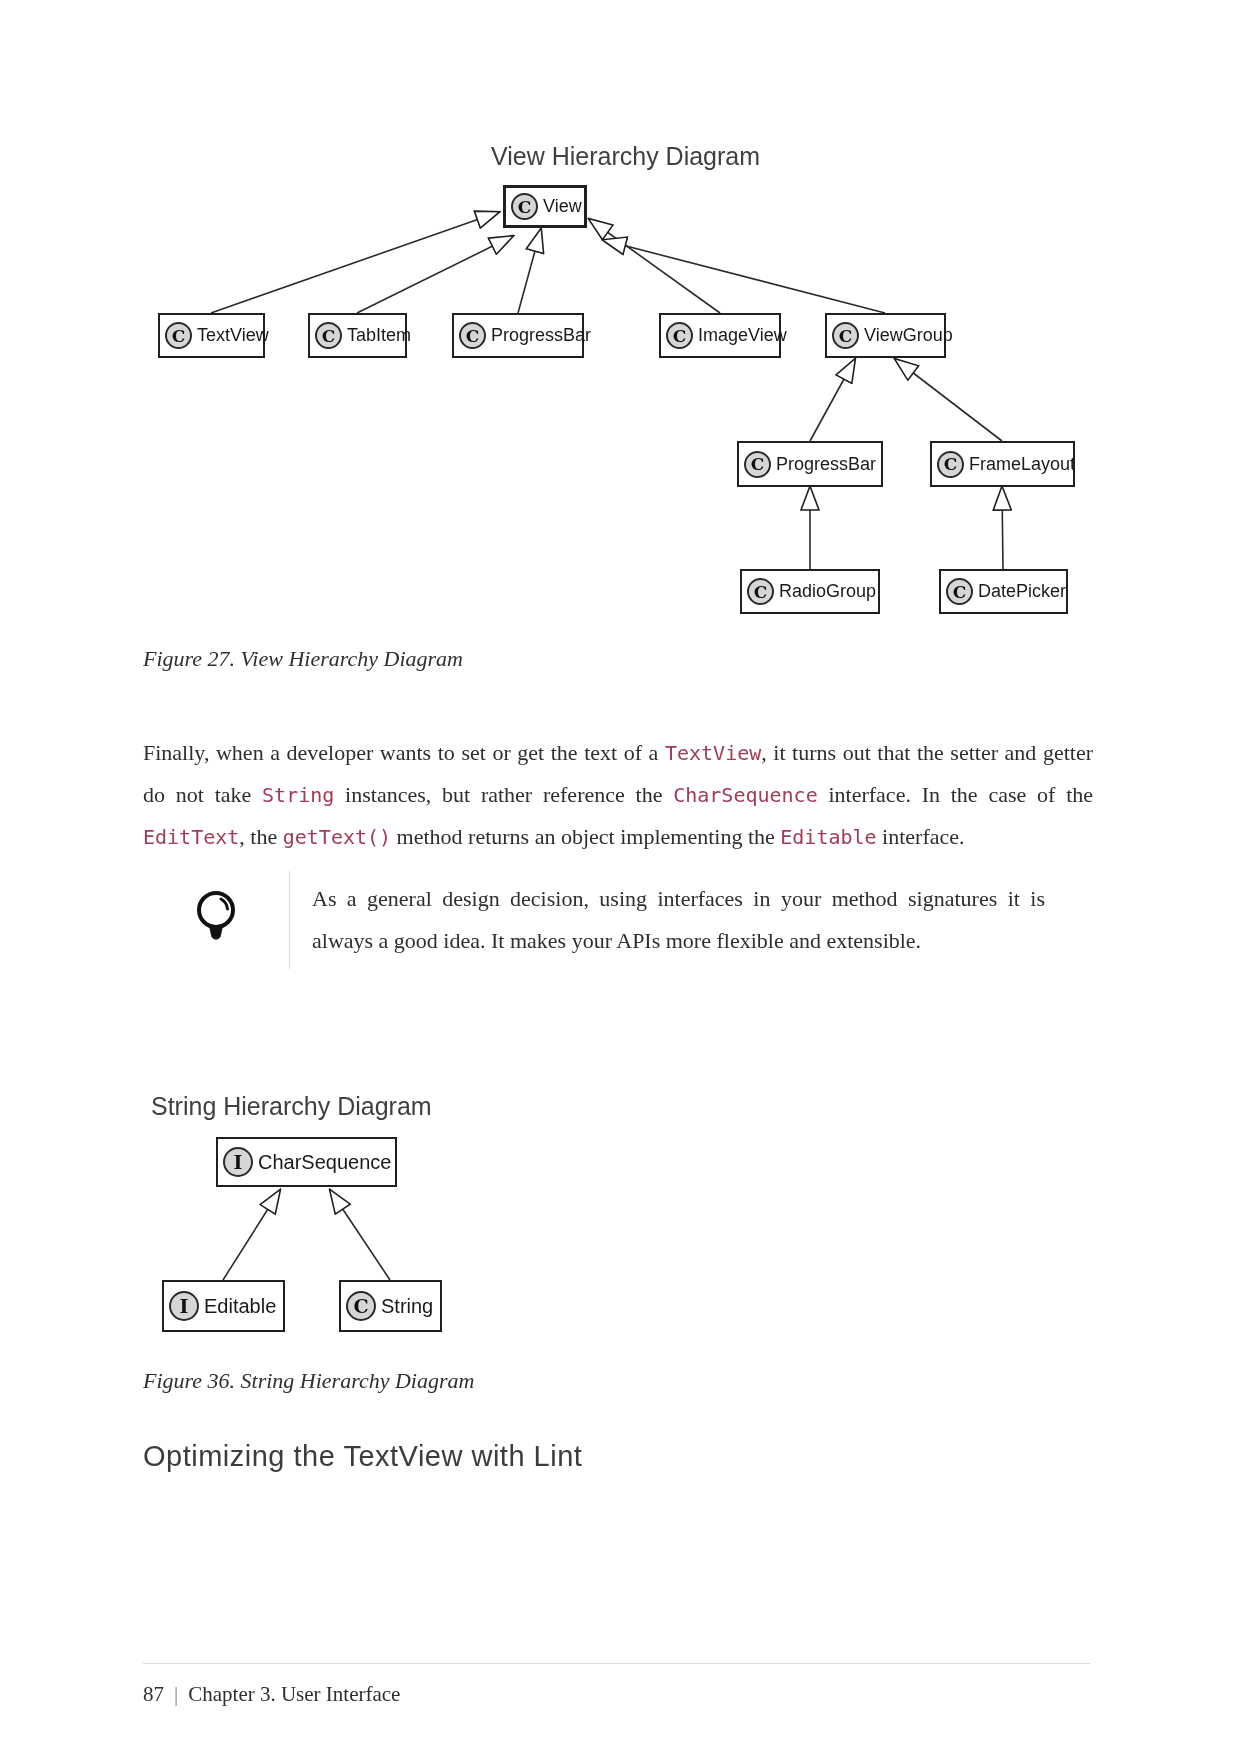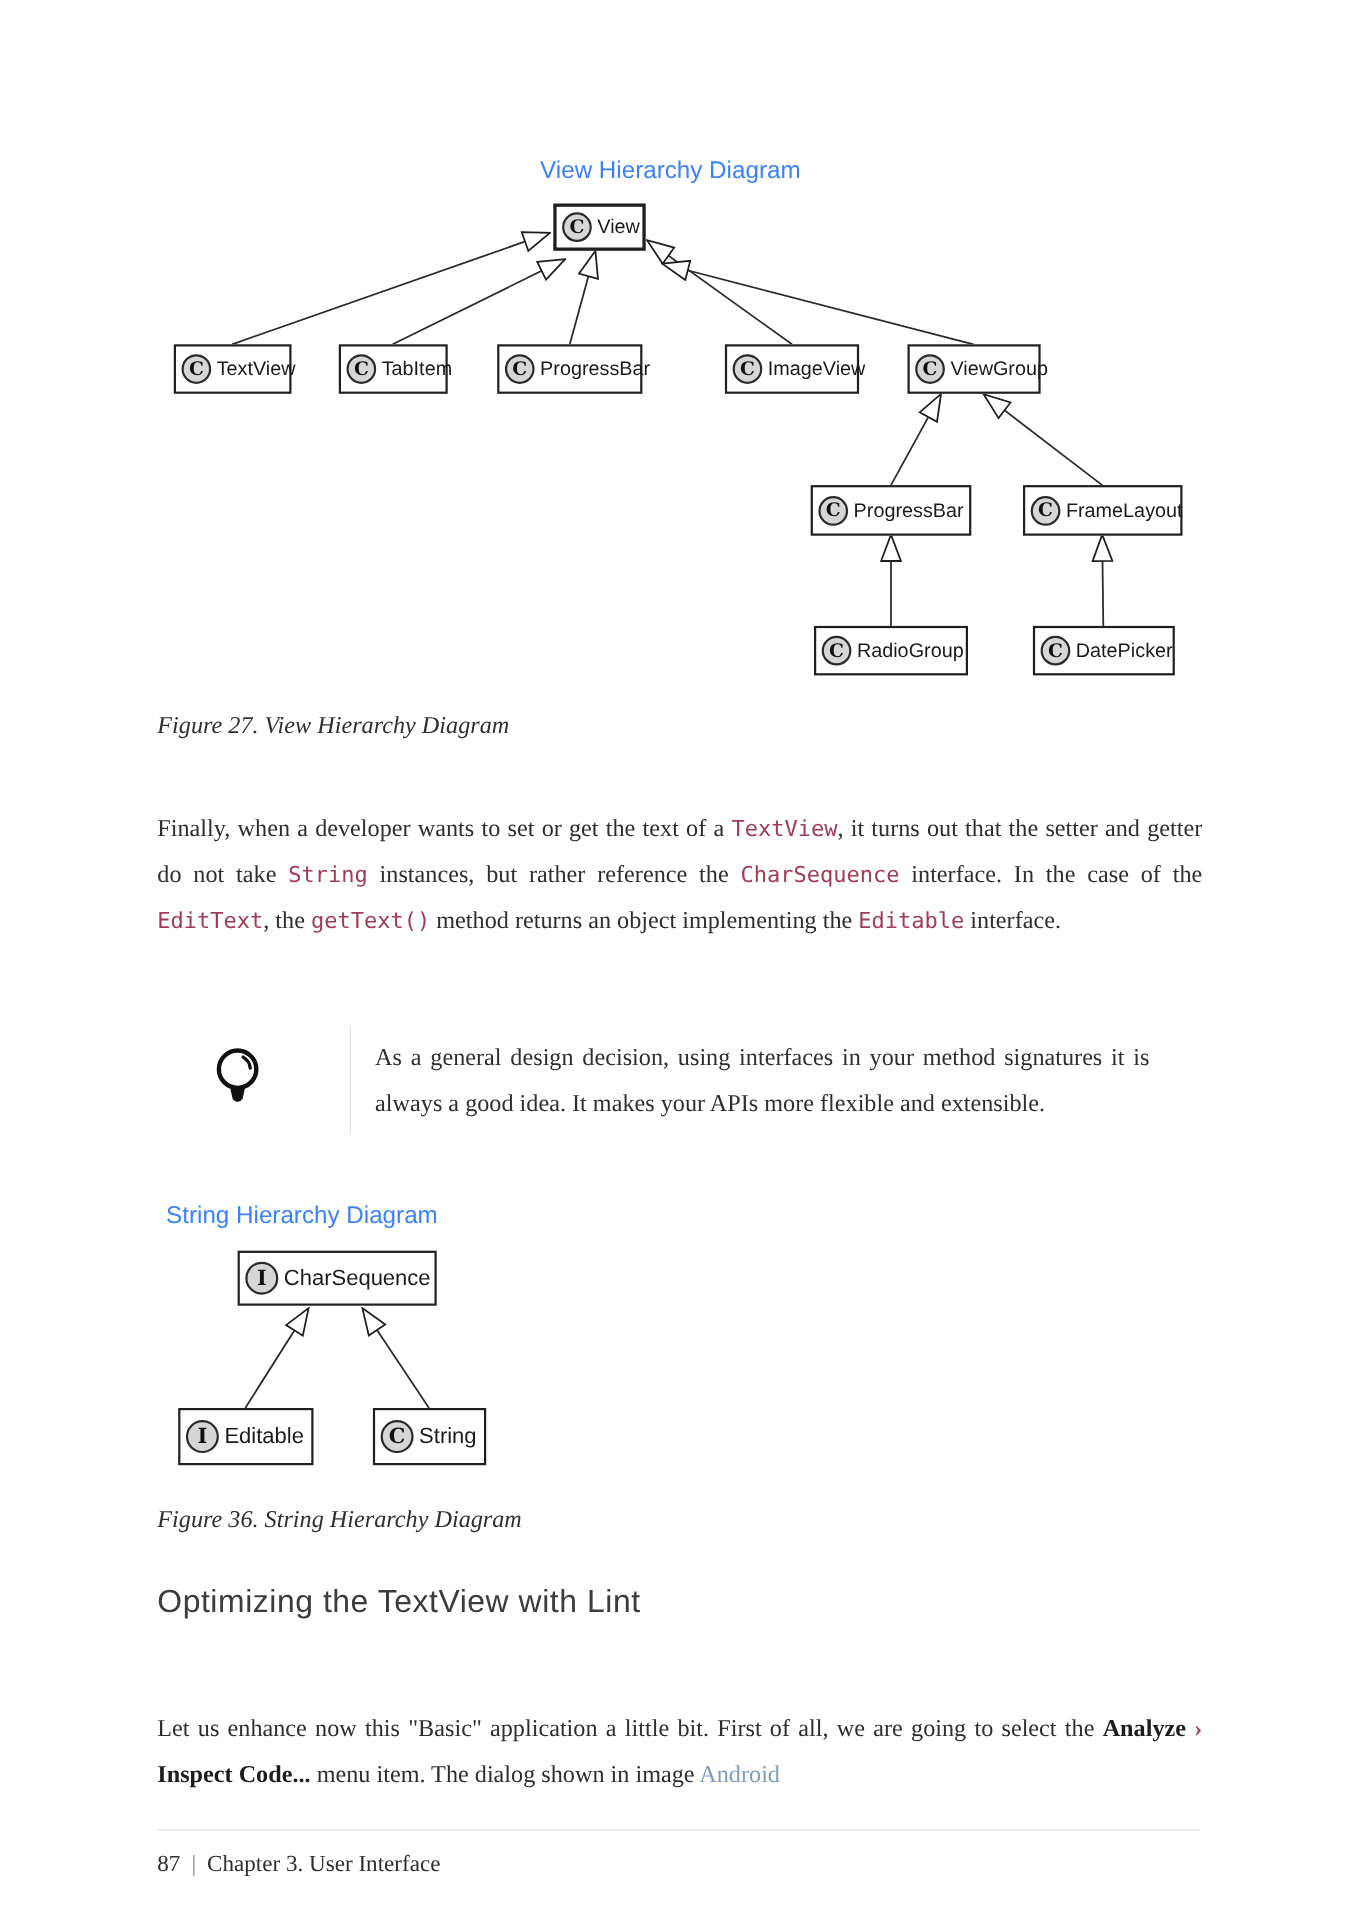--- a/index.html
+++ b/index.html
@@ -6,21 +6,21 @@
   html,body { background:#ffffff; }
   .page {
     position:relative; width:1240px; height:1753px; background:#ffffff;
     font-family:"Liberation Serif", serif; color:#2e2e2e; overflow:hidden;
   }
 
   
   .diagram { position:absolute; }
   .diagram-title {
     position:absolute; font-family:"Liberation Sans", sans-serif;
-    font-size:22px; color:#3b82f6; white-space:nowrap;
+    font-size:25px; color:#404040; white-space:nowrap;
   }
   .uml-node {
     position:absolute; background:#ffffff; border:2px solid #1f1f1f;
     display:flex; align-items:center; padding-left:5px; gap:5px; z-index:2;
   }
   .uml-node.thick { border-width:3px; }
   .uml-icon {
     width:27px; height:27px; border-radius:50%; flex:0 0 27px;
     border:2px solid #2a2a2a; background:#d6d6d6;
     display:flex; align-items:center; justify-content:center;
@@ -45,21 +45,21 @@
   .code {
     font-family:"DejaVu Sans Mono", "Liberation Mono", monospace;
     font-size:20px; color:#a03c55;
   }
   .bold { font-weight:bold; color:#1d1d1d; }
   .accent { font-weight:bold; color:#a03c55; }
   .link { color:#7f9cba; text-decoration:none; cursor:pointer; }
 
   
   .tip {
-    position:absolute; left:143px; top:933px; width:950px; display:flex;gap:29px;
+    position:absolute; left:143px; top:871px; width:950px; display:flex;
   }
   .tip-icon-cell {
     width:146px; flex:0 0 146px; display:flex; align-items:center; justify-content:center;
   }
   .tip-body {
     border-left:1px solid #dcdcdc; padding:7px 48px 7px 22px; width:804px;
     font-size:22px; line-height:42px; text-align:justify; color:#2e2e2e;
   }
 
   
@@ -192,18 +192,17 @@
     <div class="uml-node big" style="left:199px; top:200px; width:103px; height:52px;">
       <span class="uml-icon">C</span>
       <span class="uml-label">String</span>
     </div>
   </div>
 
   <div class="figure-caption" style="top:1368px;">Figure 36. String Hierarchy Diagram</div>
 
   <h2 class="section-heading">Optimizing the TextView with Lint</h2>
 
-  <p class="para" style="top:1518px;"><span>Let us enhance now this "Basic" application a little bit. First of all, we are going to select the </span><span class="bold">Analyze</span><span class="accent"> › </span><span class="bold">Inspect Code...</span><span> menu item. The dialog shown in image </span><a class="link">Android</a></p>
 
   <div class="footer-rule"></div>
   <div class="page-footer"><span>87</span><span class="sep">|</span><span>Chapter 3. User Interface</span></div>
 
 </div>
 
 </body></html>

